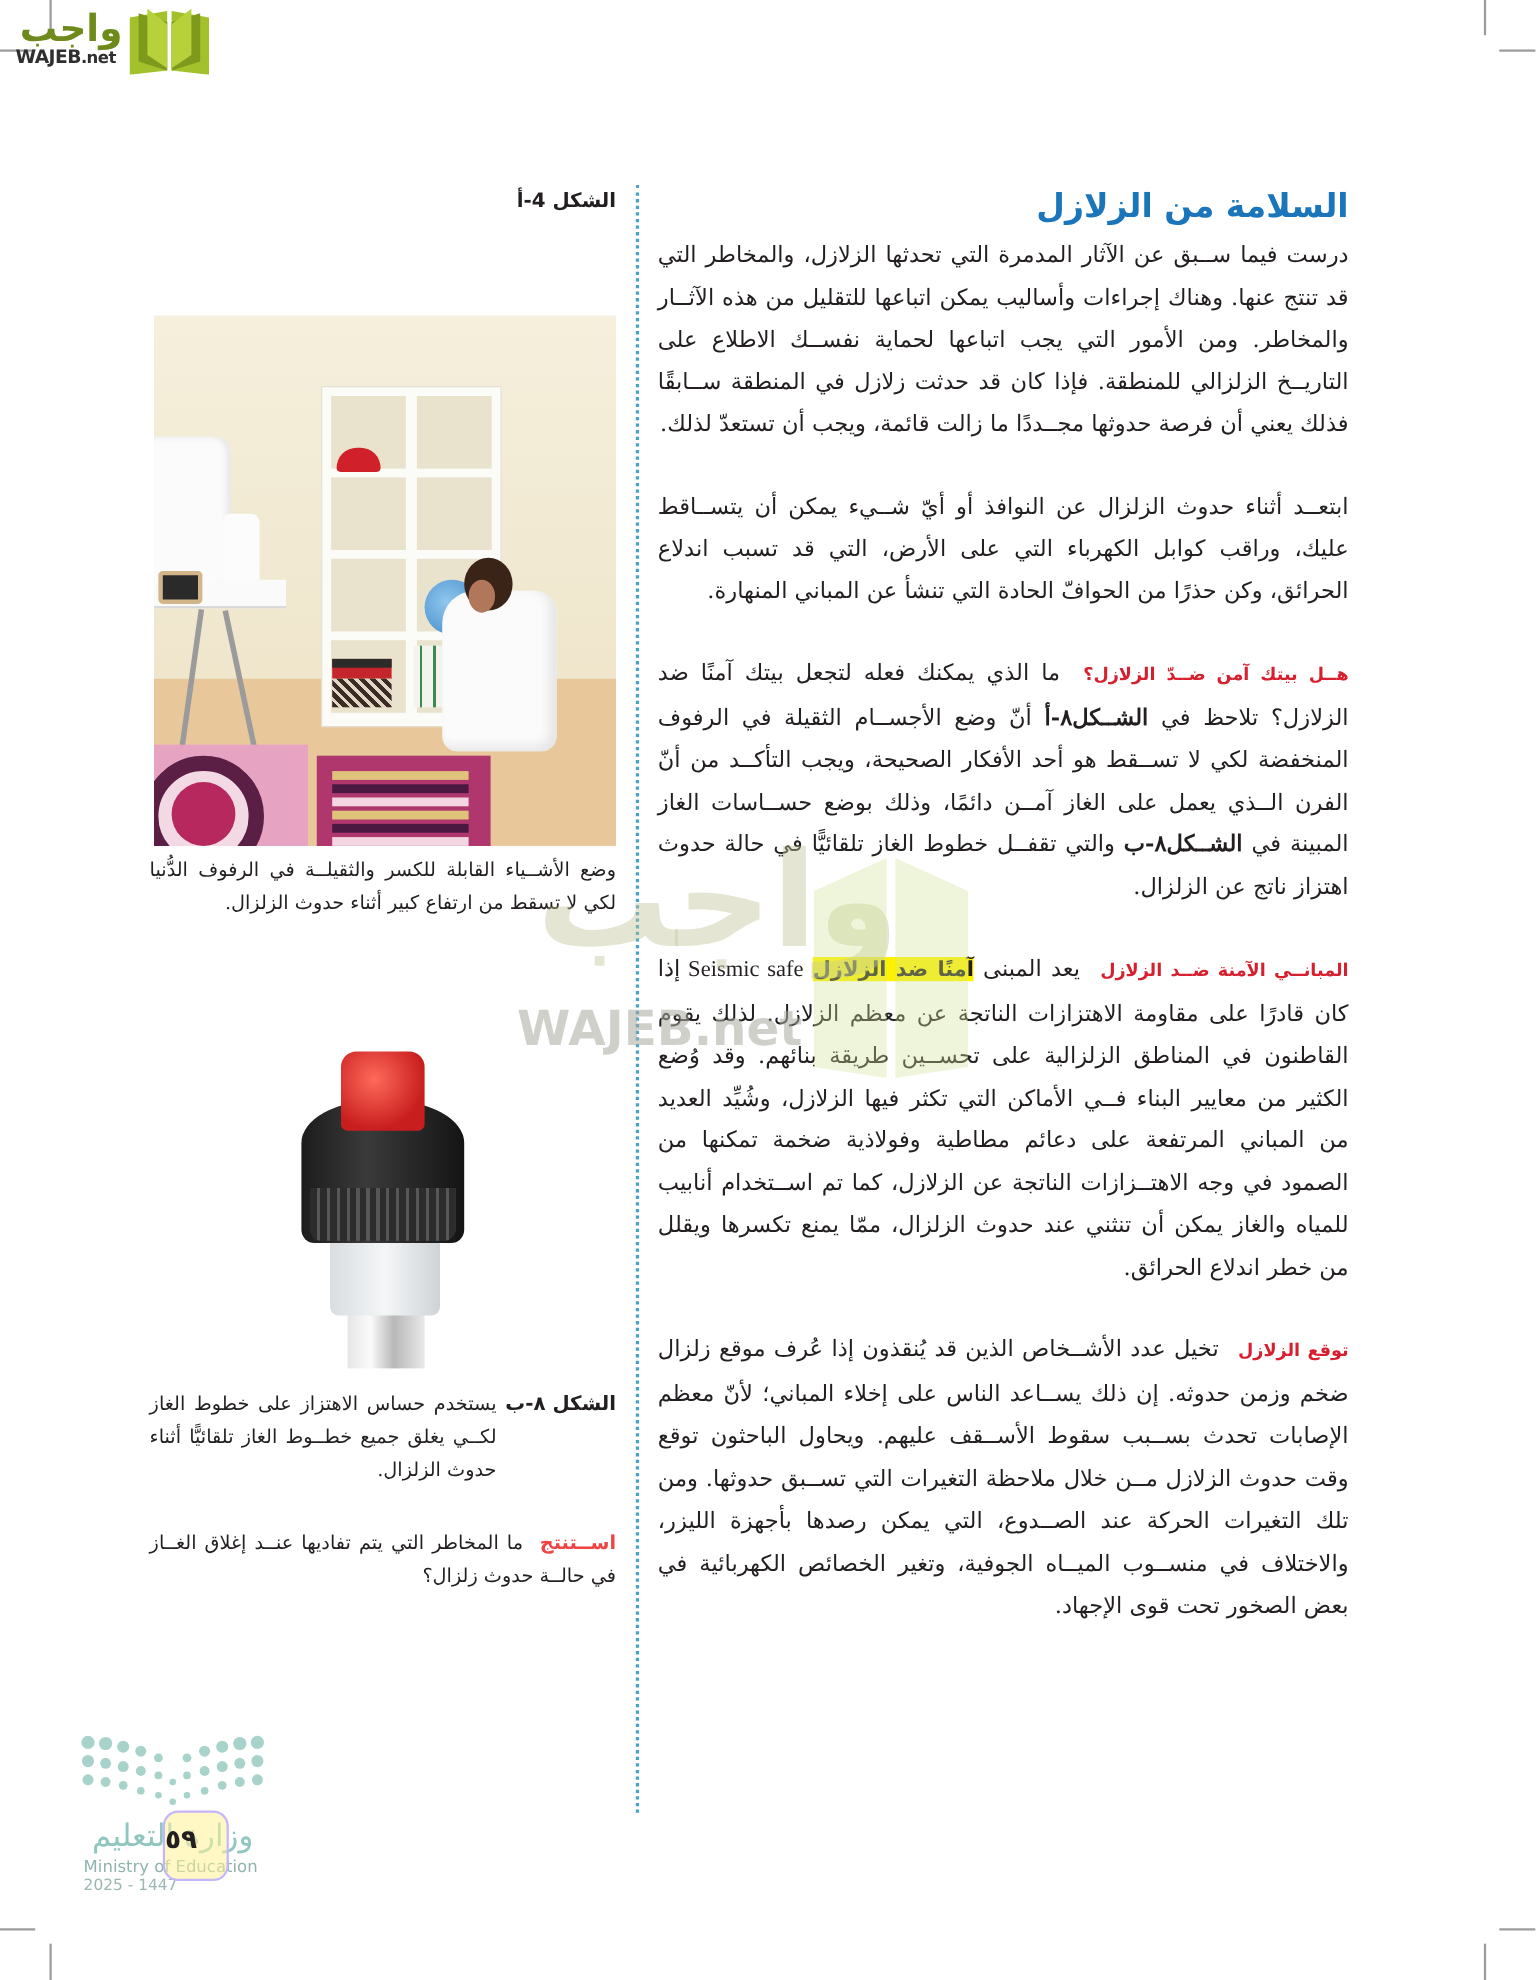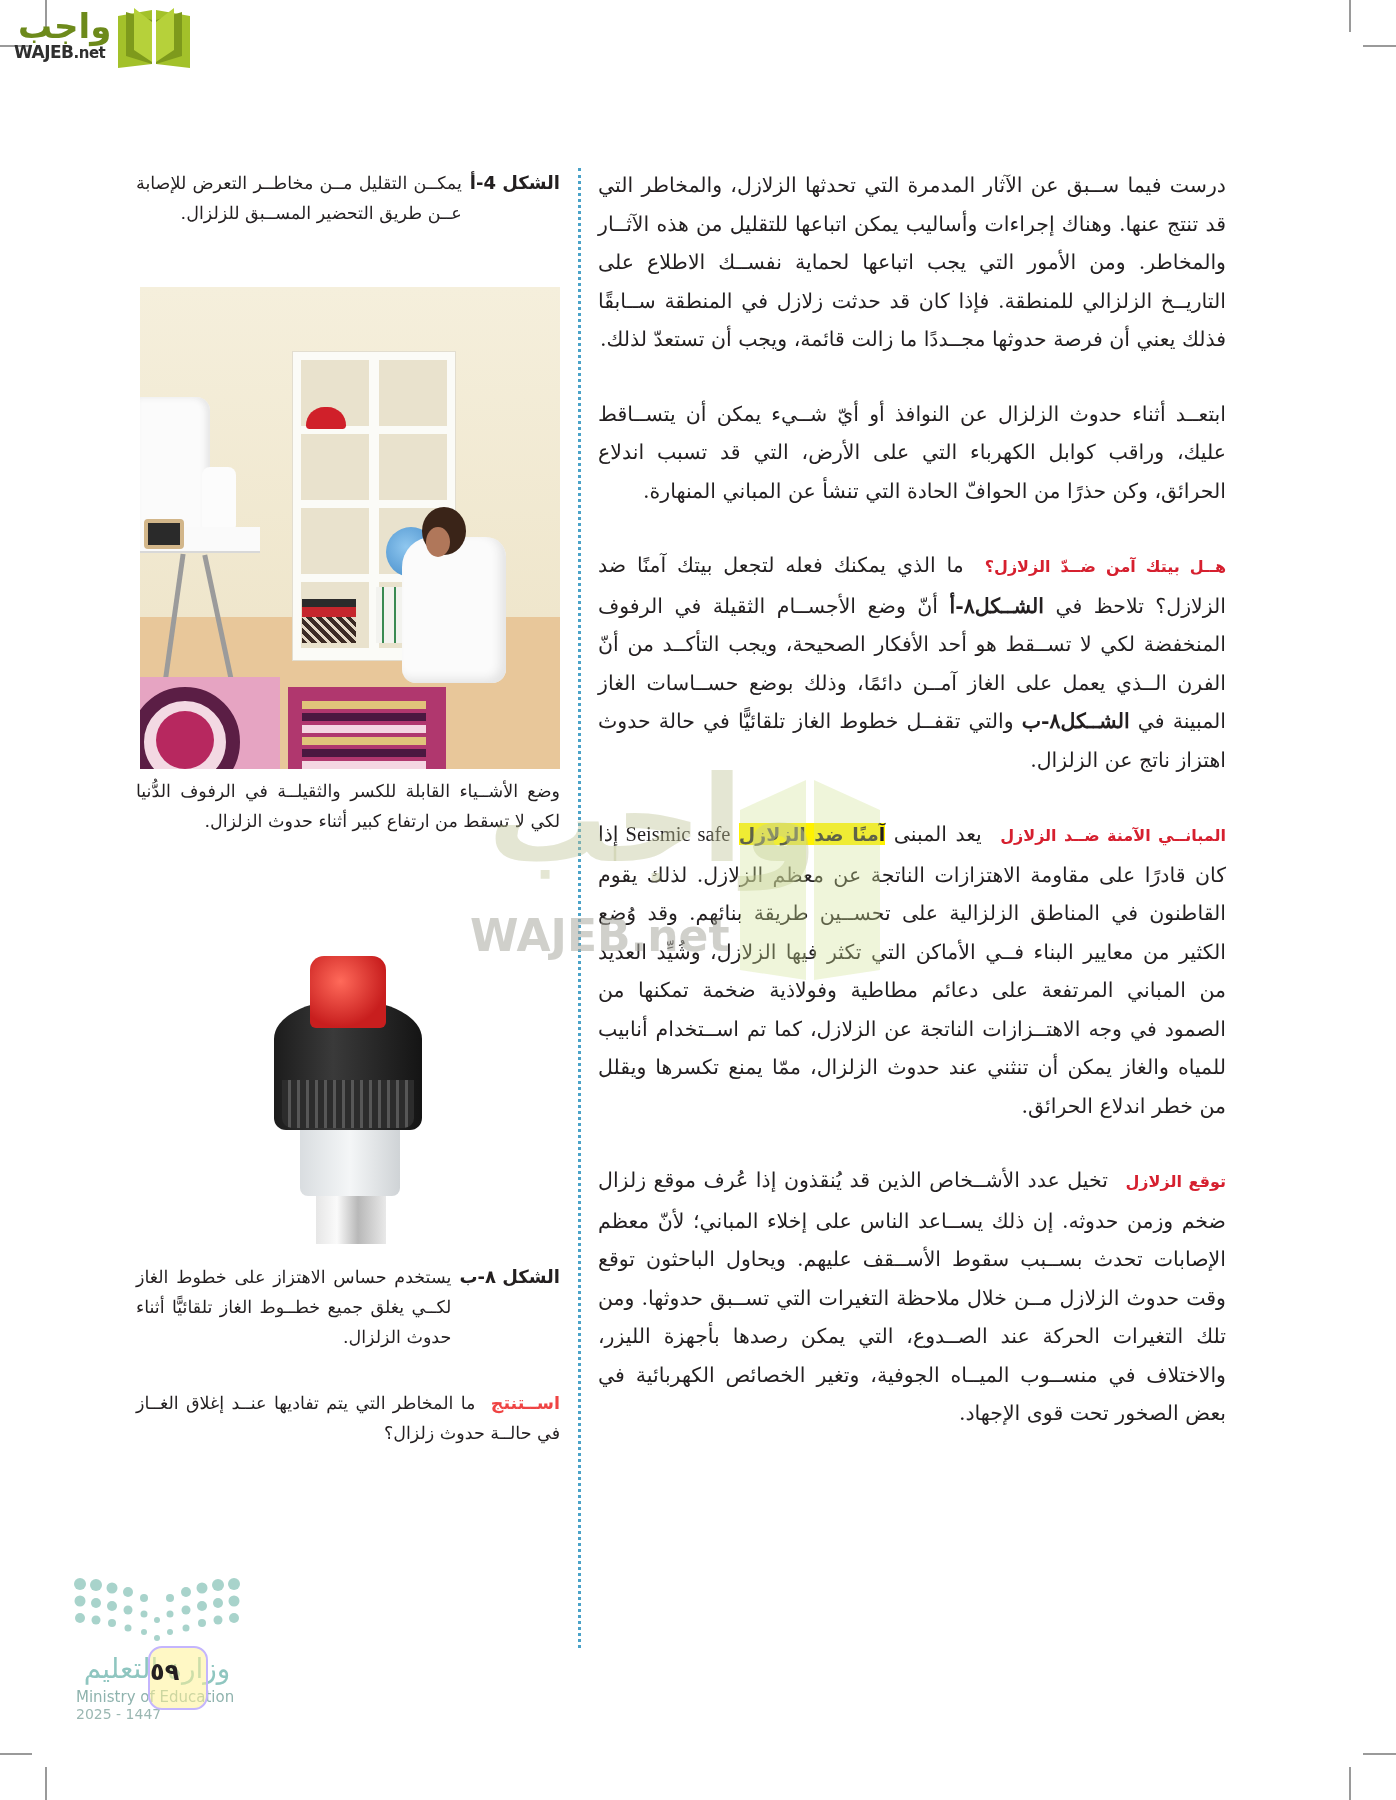--- a/index.html
+++ b/index.html
@@ -104,20 +104,21 @@
     <path d="M12 6 L38 14 L38 58 L12 50 Z" fill="#7e9a1c"></path>
     <path d="M68 6 L42 14 L42 58 L68 50 Z" fill="#7e9a1c"></path>
     <path d="M20 2 L38 16 L38 56 L20 44 Z" fill="#b6d13a"></path>
     <path d="M60 2 L42 16 L42 56 L60 44 Z" fill="#b6d13a"></path>
   </svg>
 </div>
 
 <div class="divider"></div>
 
 <div class="main">
+  <h1 class="title">السلامة من الزلازل</h1>
 
   <p class="para">درست فيما ســبق عن الآثار المدمرة التي تحدثها الزلازل، والمخاطر التي قد تنتج عنها. وهناك إجراءات وأساليب يمكن اتباعها للتقليل من هذه الآثــار والمخاطر. ومن الأمور التي يجب اتباعها لحماية نفســك الاطلاع على التاريــخ الزلزالي للمنطقة. فإذا كان قد حدثت زلازل في المنطقة ســابقًا فذلك يعني أن فرصة حدوثها مجــددًا ما زالت قائمة، ويجب أن تستعدّ لذلك.</p>
 
   <p class="para">ابتعــد أثناء حدوث الزلزال عن النوافذ أو أيّ شــيء يمكن أن يتســاقط عليك، وراقب كوابل الكهرباء التي على الأرض، التي قد تسبب اندلاع الحرائق، وكن حذرًا من الحوافّ الحادة التي تنشأ عن المباني المنهارة.</p>
 
   <p class="para">
     <span class="head-red">هــل بيتك آمن ضــدّ الزلازل؟</span>
     <span>ما الذي يمكنك فعله لتجعل بيتك آمنًا ضد الزلازل؟ تلاحظ في </span>
     <span class="bold">الشــكل٨-أ</span>
     <span> أنّ وضع الأجســام الثقيلة في الرفوف المنخفضة لكي لا تســقط هو أحد الأفكار الصحيحة، ويجب التأكــد من أنّ الفرن الــذي يعمل على الغاز آمــن دائمًا، وذلك بوضع حســاسات الغاز المبينة في </span>
@@ -135,21 +136,20 @@
 
   <p class="para">
     <span class="head-red">توقع الزلازل</span>
     <span>تخيل عدد الأشــخاص الذين قد يُنقذون إذا عُرف موقع زلزال ضخم وزمن حدوثه. إن ذلك يســاعد الناس على إخلاء المباني؛ لأنّ معظم الإصابات تحدث بســبب سقوط الأســقف عليهم. ويحاول الباحثون توقع وقت حدوث الزلازل مــن خلال ملاحظة التغيرات التي تســبق حدوثها. ومن تلك التغيرات الحركة عند الصــدوع، التي يمكن رصدها بأجهزة الليزر، والاختلاف في منســوب الميــاه الجوفية، وتغير الخصائص الكهربائية في بعض الصخور تحت قوى الإجهاد.</span>
   </p>
 </div>
 
 <div class="side" style="top:168px;">
   <div class="cap-row">
     <span class="fig-label lbl">الشكل 4-أ</span>
-    <span class="txt">يمكــن التقليل مــن مخاطــر التعرض للإصابة عــن طريق التحضير المســبق للزلزال.</span>
   </div>
 </div>
 
 <div class="photo-room">
   <div class="wall"></div>
   <div class="floor"></div>
   <div class="chair"></div>
   <div class="lamp"></div>
   <div class="desk"></div>
   <div class="leg" style="left:26px;top:266px;height:210px;transform:rotate(8deg);"></div>

